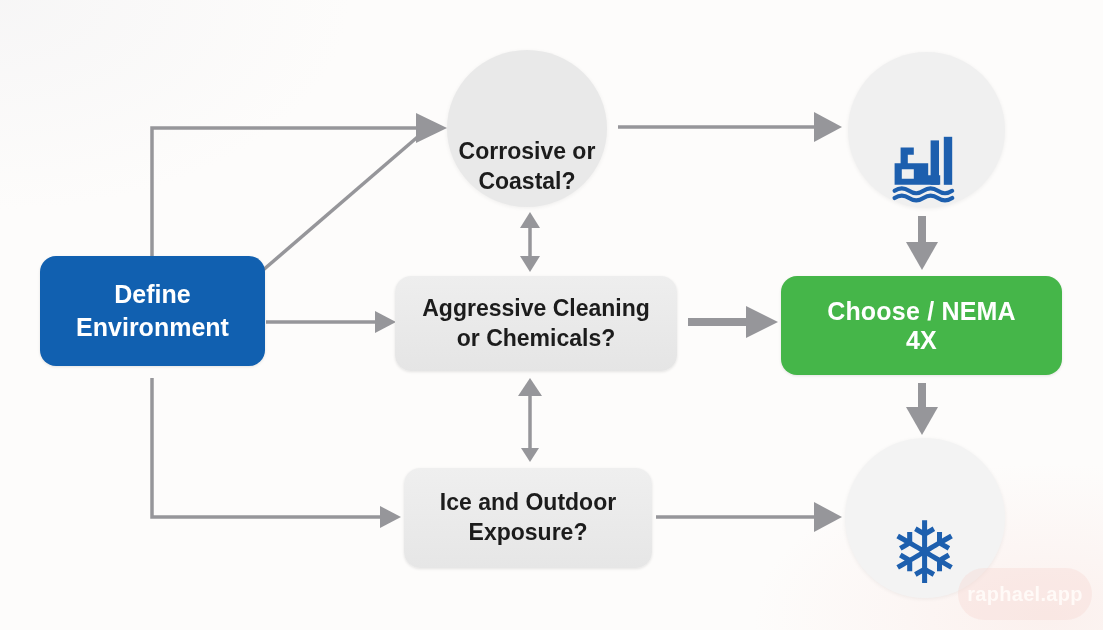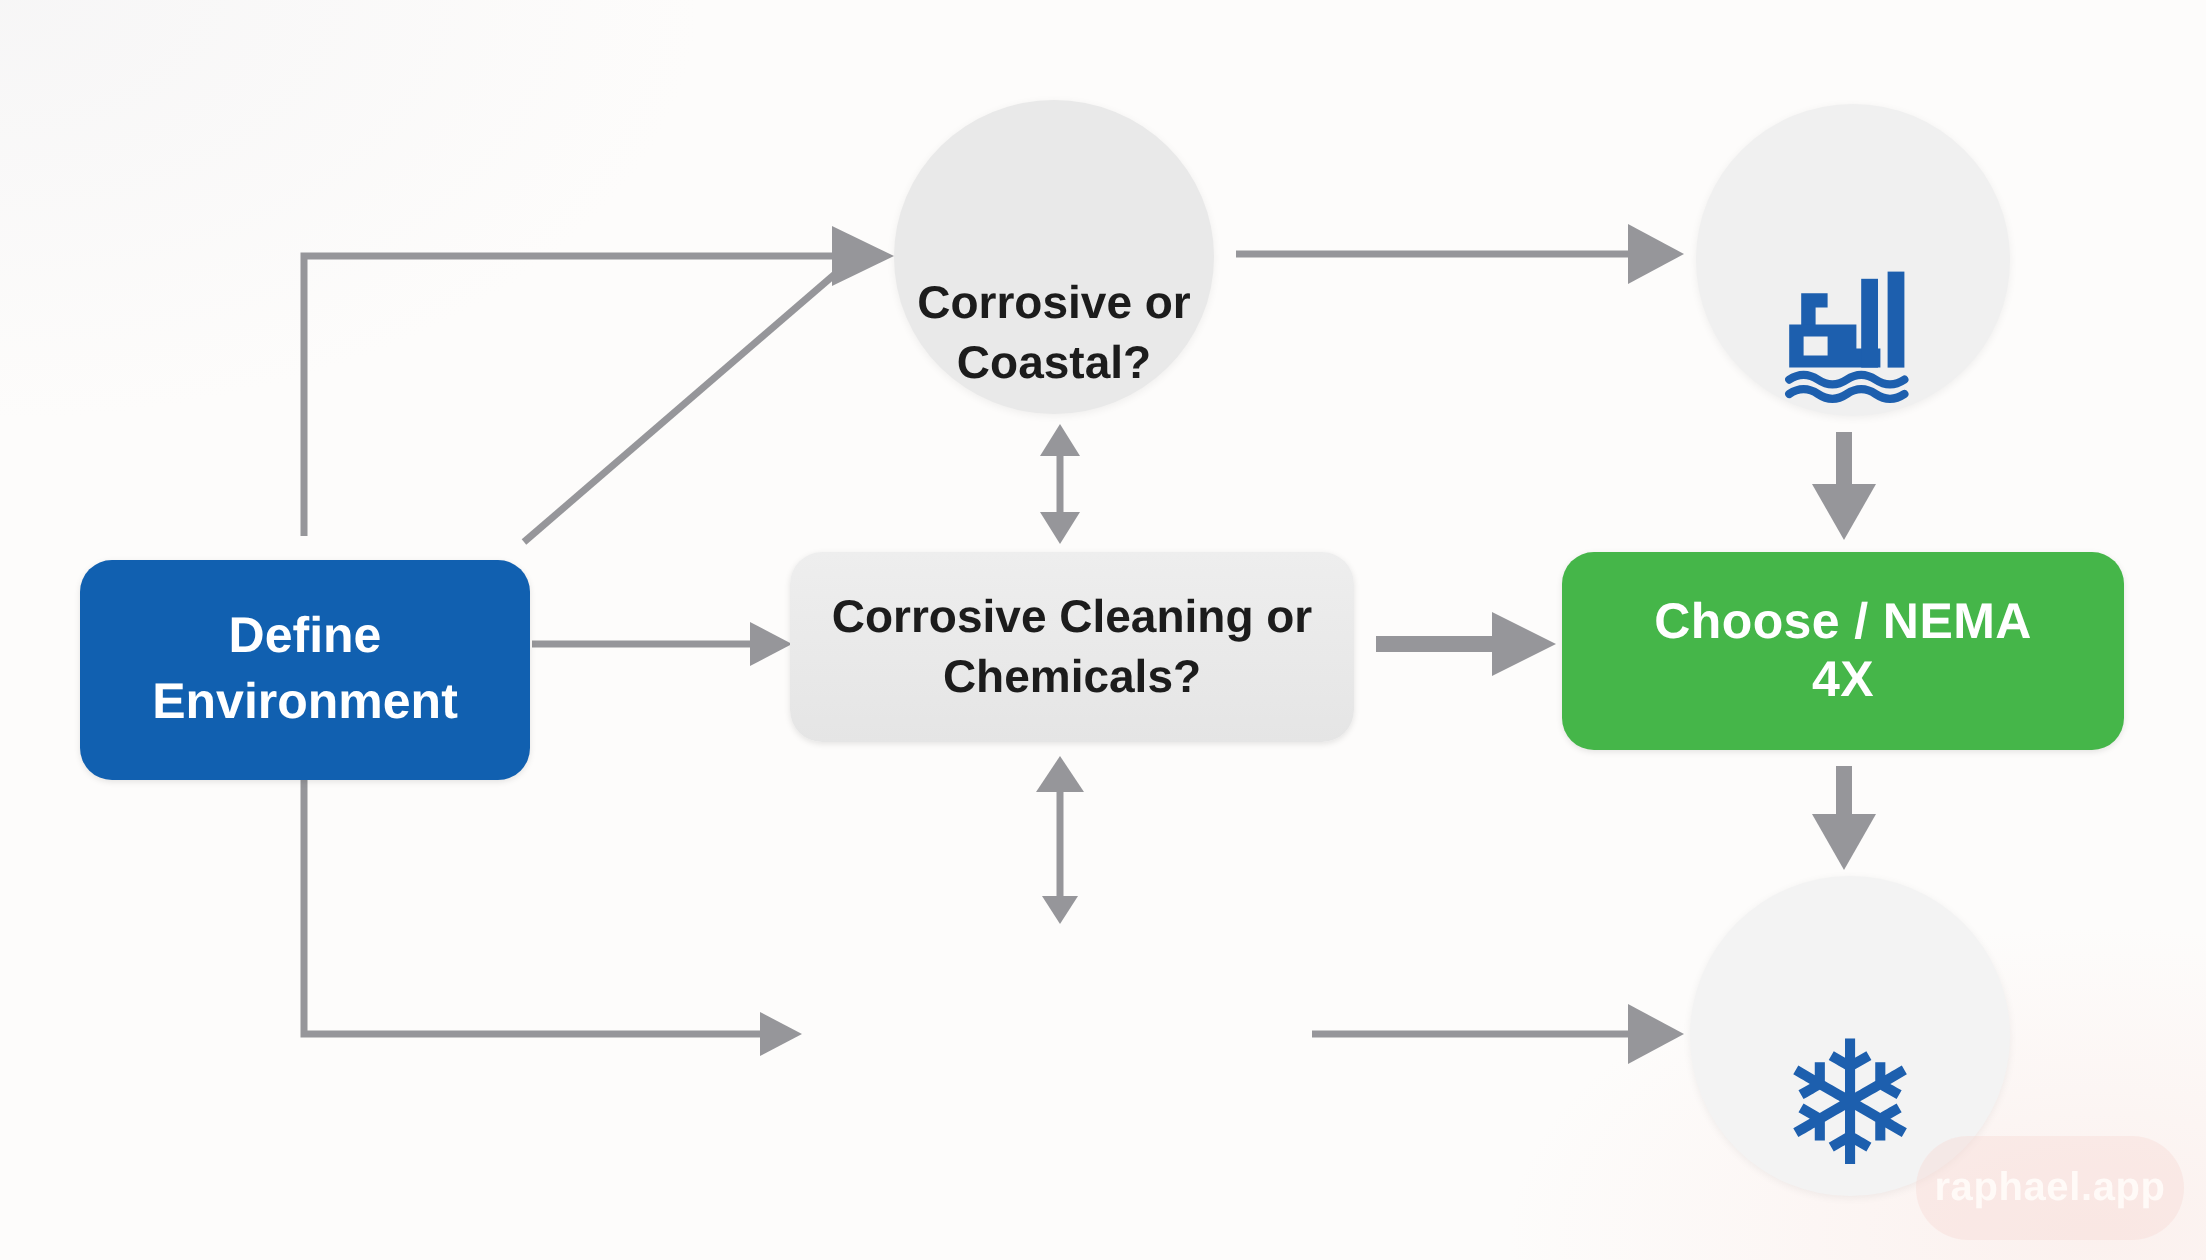--- a/index.html
+++ b/index.html
@@ -11,21 +11,21 @@
       radial-gradient(ellipse 500px 300px at 0% 0%, rgba(235,235,238,.35), rgba(235,235,238,0) 70%),
       #fdfcfb;
   }
   .node{
     position:absolute;display:flex;align-items:center;justify-content:center;
     text-align:center;box-sizing:border-box;
   }
   .rect{border-radius:16px;box-shadow:0 1px 3px rgba(0,0,0,.10);}
   .circle{border-radius:50%;box-shadow:0 1px 4px rgba(0,0,0,.06);align-items:flex-end;}
   .node-define{
-    left:40px;top:280px;width:225px;height:110px;
+    left:40px;top:256px;width:225px;height:110px;
     background:var(--accent-blue,#1160b0);
     color:#fff;font-size:25px;font-weight:bold;line-height:1.32;padding:6px 22px;
   }
   .node-corrosive{
     left:447px;top:50px;width:160px;height:157px;
     background:var(--node-gray,#e9e9e9);
     color:#1c1c1c;font-size:23px;font-weight:600;line-height:1.3;padding:10px;
   }
   .node-aggressive{
     left:395px;top:276px;width:282px;height:95px;
@@ -113,23 +113,26 @@
 
   <div class="node rect node-define">
     <span>Define Environment</span>
   </div>
 
   <div class="node circle node-corrosive">
     <span>Corrosive or Coastal?</span>
   </div>
 
   <div class="node rect node-aggressive">
-    <span>Corrosive Cleaning or Chemicals?</span>
+    <span>Aggressive Cleaning or Chemicals?</span>
   </div>
 
+  <div class="node rect node-ice">
+    <span>Ice and Outdoor Exposure?</span>
+  </div>
 
   <div class="node rect node-choose">
     <span>Choose / NEMA 4X</span>
   </div>
 
   <div class="node circle node-factory">
     <span>
       <svg width="84" height="72" viewBox="0 0 70 60" fill="var(--icon-blue,#1d5fae)">
 
         <path d="M13 13 h11 v6 h-5 v8 h-6 z"></path>

